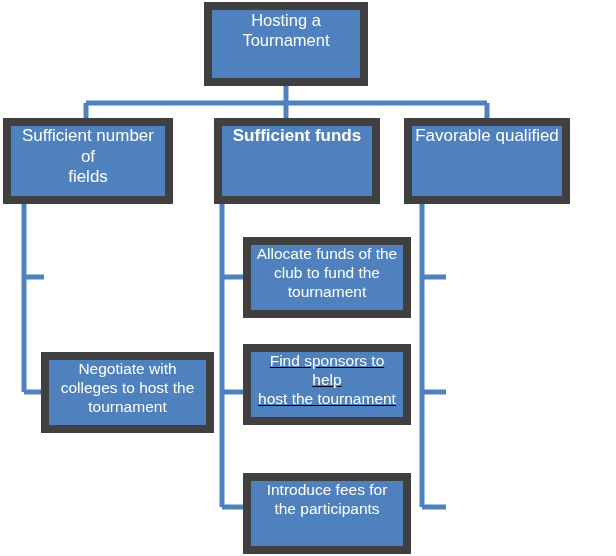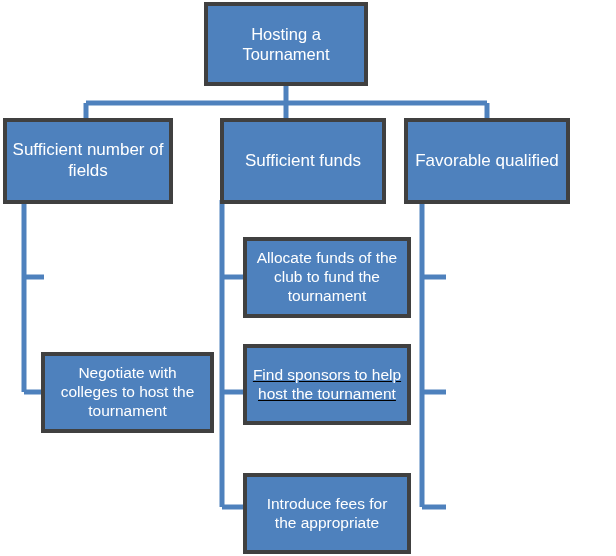--- a/index.html
+++ b/index.html
@@ -27,23 +27,22 @@
     top: 0;
     width: 616px;
     height: 556px;
   }
 
   
   .node {
     position: absolute;
     box-sizing: border-box;
     background: #4e81bd;
-    border: 4px solid #404040;
+    border: 8px solid #404040;
     display: flex;
-    align-items: center;
     justify-content: center;
     z-index: 5;
   }
   .node-label {
     color: #ffffff;
     text-align: center;
     line-height: 1.22;
     white-space: pre-line;
     padding: 0 3px;
   }
@@ -90,21 +89,21 @@
   <div class="node level-root" style="left:204px; top:2px; width:164px; height:84px;">
     <span class="node-label">Hosting a
 Tournament</span>
   </div>
 
   <div class="node level-branch" style="left:3px; top:118px; width:170px; height:86px;">
     <span class="node-label">Sufficient number of
 fields</span>
   </div>
 
-  <div class="node level-branch" style="left:220px; top:118px; width:166px; height:86px;">
+  <div class="node level-branch" style="left:214px; top:118px; width:166px; height:86px;font-weight:bold;">
     <span class="node-label">Sufficient funds</span>
   </div>
 
   <div class="node level-branch" style="left:404px; top:118px; width:166px; height:86px;">
     <span class="node-label">Favorable qualified</span>
   </div>
 
 
   <div class="node level-leaf" style="left:41px; top:352px; width:173px; height:81px;">
     <span class="node-label">Negotiate  with
@@ -118,19 +117,19 @@
 tournament</span>
   </div>
 
   <div class="node level-leaf" style="left:243px; top:344px; width:168px; height:81px;text-decoration:underline;">
     <span class="node-label">Find sponsors to help
 host the tournament</span>
   </div>
 
   <div class="node level-leaf" style="left:243px; top:473px; width:168px; height:81px;">
     <span class="node-label">Introduce fees for
-the appropriate</span>
+the participants</span>
   </div>
 
 
 
 
 </div>
 
 </body></html>

